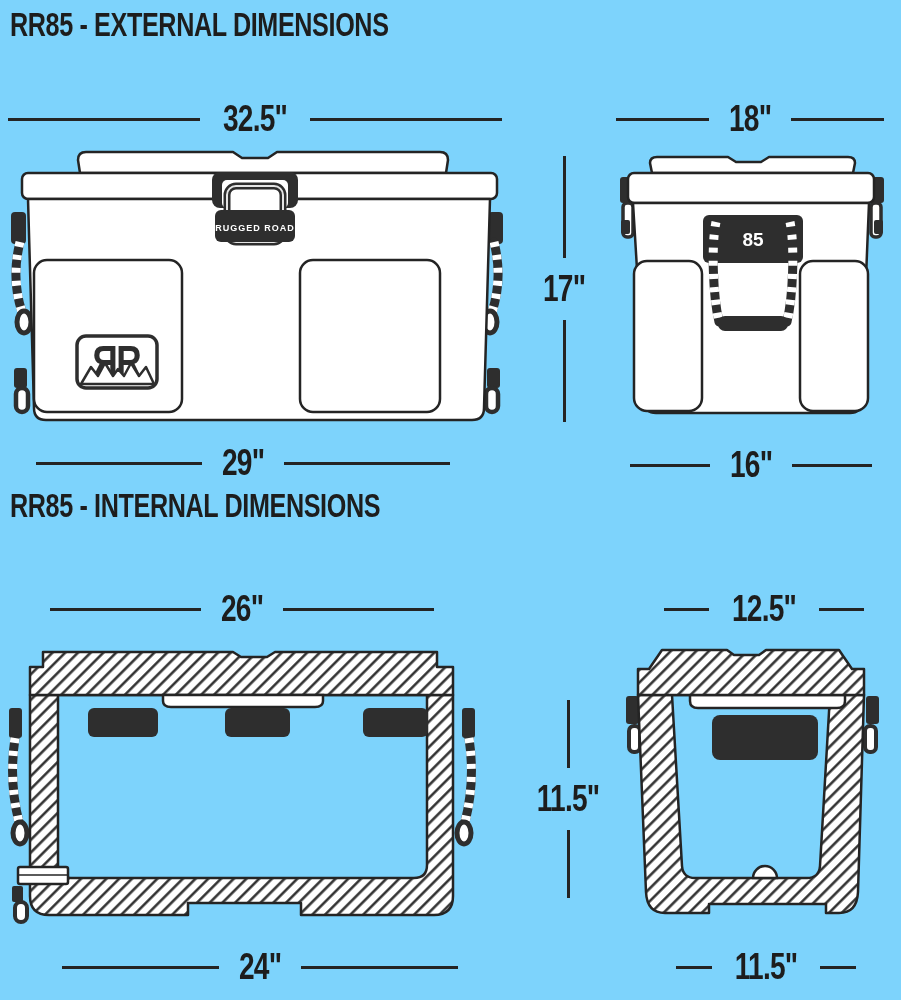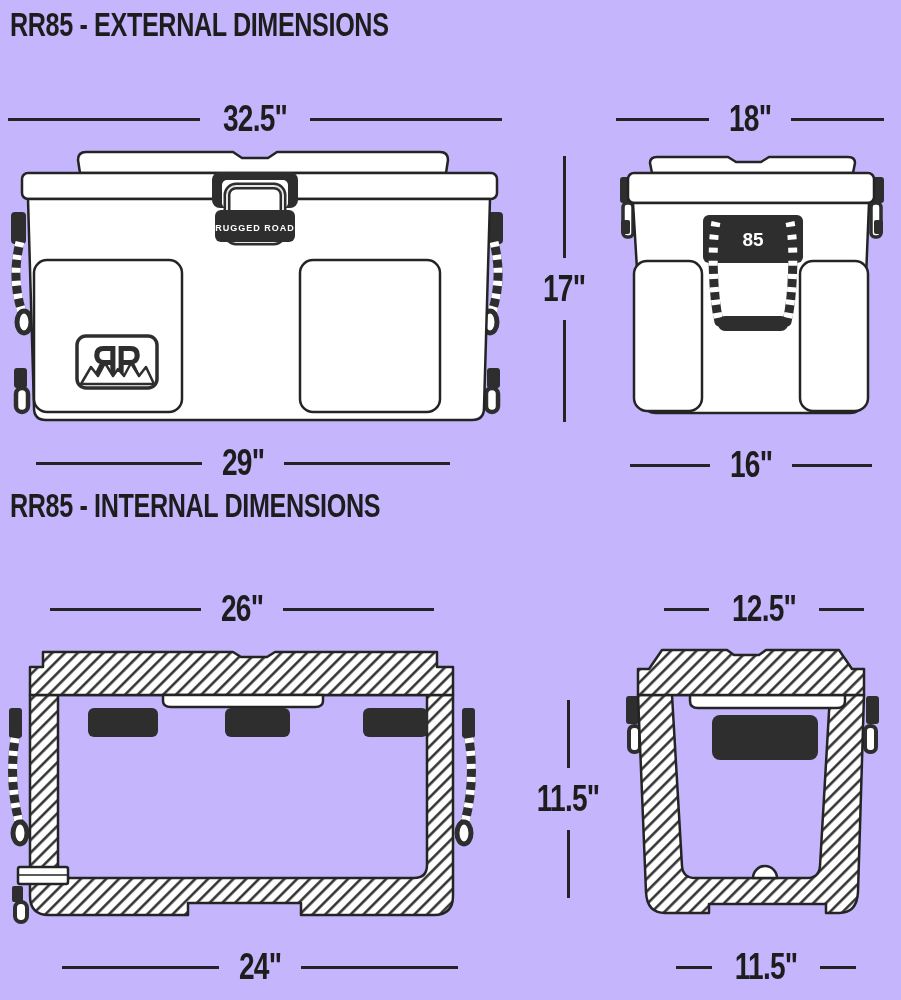--- a/index.html
+++ b/index.html
@@ -1,16 +1,16 @@
 <!DOCTYPE html>
 <html><head>
 <meta charset="utf-8">
 <style>
   html,body{margin:0;padding:0;background:#fff;}
-  .canvas{position:relative;width:901px;height:1000px;background:#c4b5fd;overflow:hidden;
+  .canvas{position:relative;width:901px;height:1000px;background:#7dd3fc;overflow:hidden;
           font-family:"Liberation Sans",sans-serif;}
   .title{position:absolute;font-weight:700;font-size:34px;color:#1d1d1d;
          transform:scaleX(0.74);transform-origin:0 50%;letter-spacing:-0.5px;white-space:nowrap;}
   .dim{position:absolute;display:flex;align-items:center;gap:14px;}
   .dim .ln{height:3px;background:#242424;flex:1;}
   .dim .lbl{font-weight:700;font-size:36px;color:#1d1d1d;transform:scaleX(0.78);
             transform-origin:center;letter-spacing:-1px;white-space:nowrap;}
   .vdim{position:absolute;display:flex;flex-direction:column;align-items:center;gap:10px;}
   .vdim .vln{width:3px;background:#242424;flex:1;}
   .vdim .lbl{font-weight:700;font-size:36px;color:#1d1d1d;transform:scaleX(0.78);

